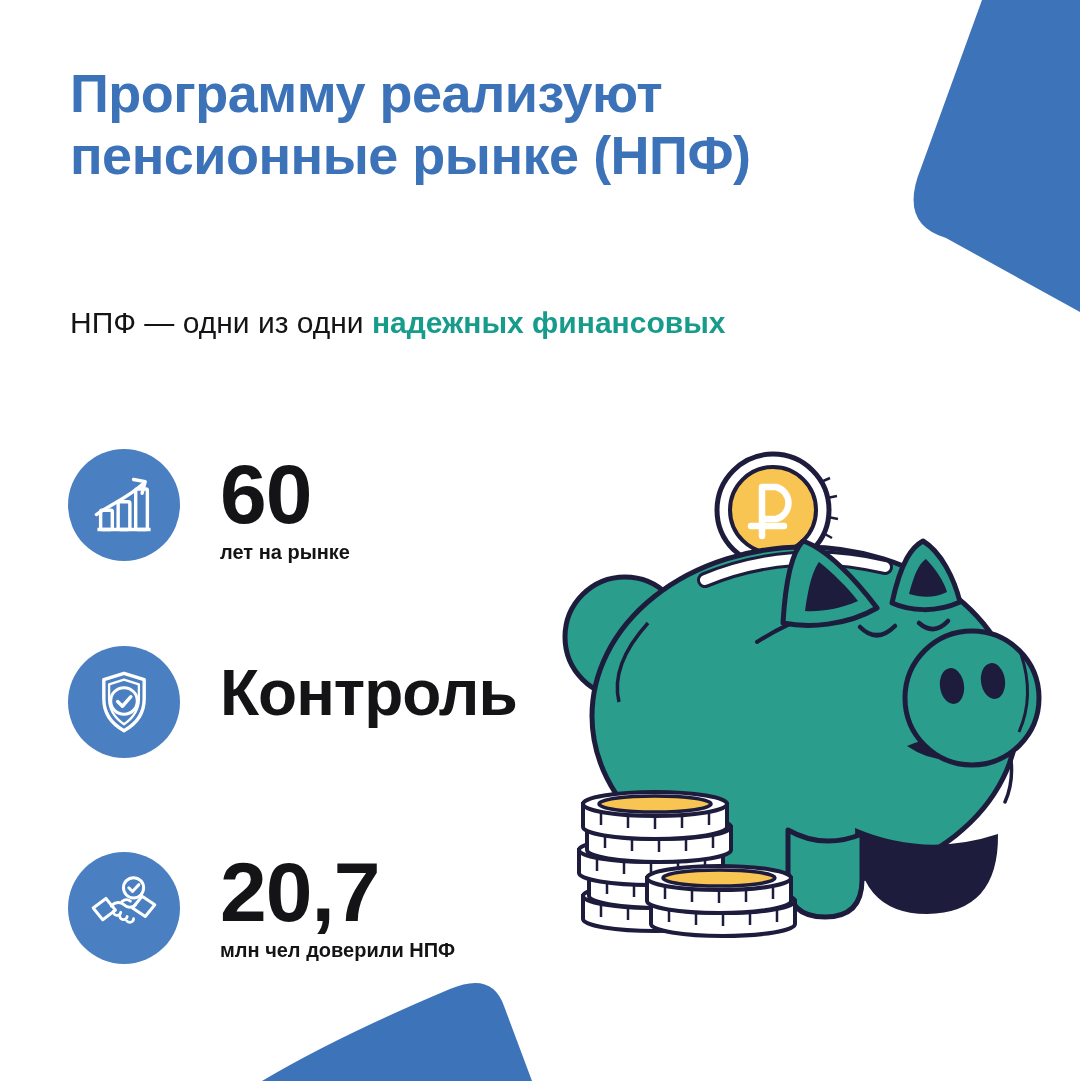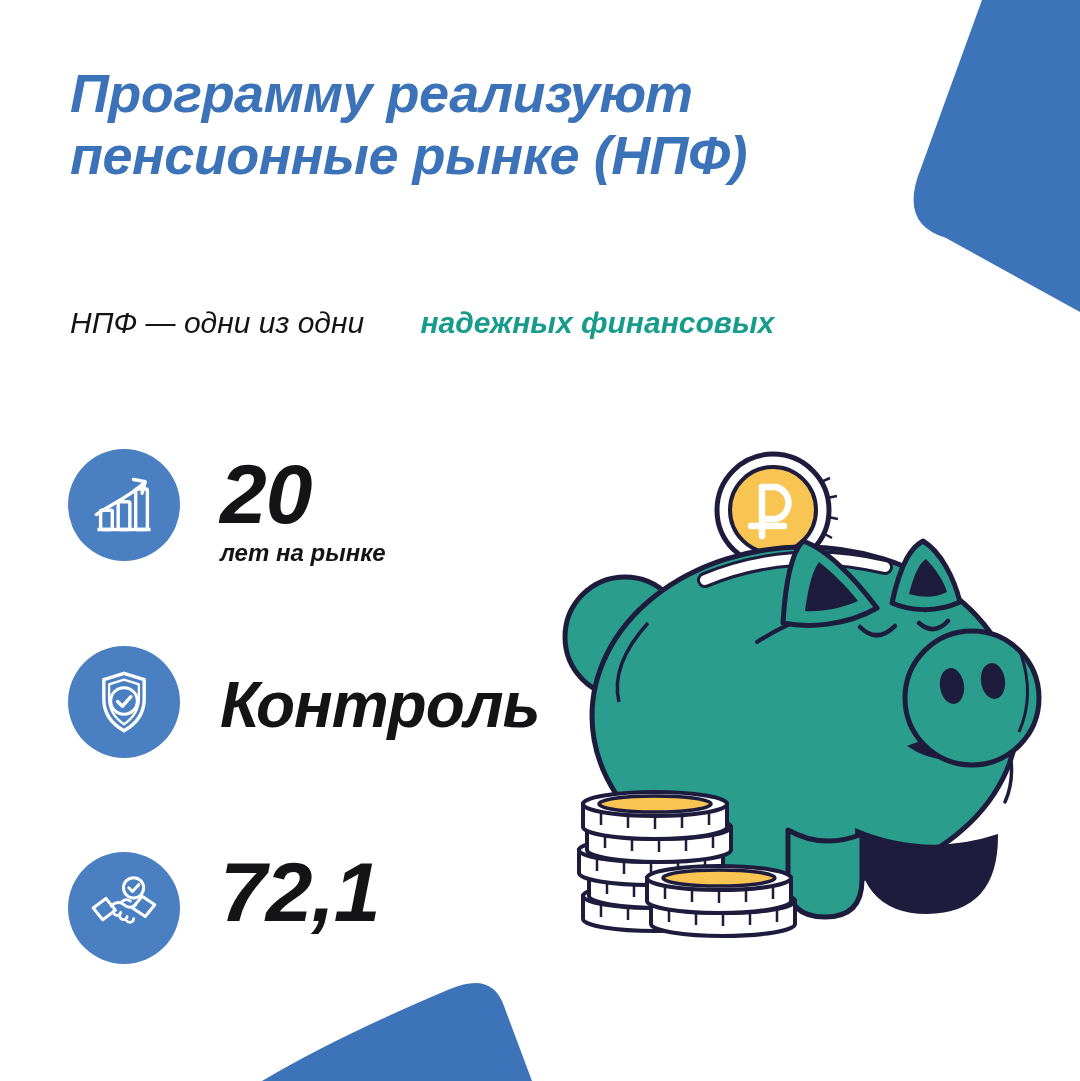--- a/index.html
+++ b/index.html
@@ -1,20 +1,19 @@
 <!DOCTYPE html>
 <html style="--bg: #ffffff; --accent-blue: #3b72b8; --icon-blue: #4a7fc1; --decor-blue: #3d74b9; --teal: #2a9d8c; --teal-text: #179c8c; --navy: #1e1c3d; --gold: #f8c452; --text-dark: #141416;"><head>
 <meta charset="utf-8">
 <style>
   html,body { margin:0; padding:0; background:#fff; }
   .canvas {
     position:relative; width:1080px; height:1081px; overflow:hidden;
     background:var(--bg, #ffffff);
     font-family:"Liberation Sans","DejaVu Sans",sans-serif;
-    font-style:italic;
   }
   svg { display:block; }
   .f-none { fill:none; }
   .f-white { fill:#ffffff; }
   .f-teal { fill:var(--teal,#2a9d8c); }
   .f-navy { fill:var(--navy,#1e1c3d); }
   .f-gold { fill:var(--gold,#f8c452); }
   .f-decor { fill:var(--decor-blue,#3d74b9); }
   .s-navy { stroke:var(--navy,#1e1c3d); }
   .s-white { stroke:#ffffff; }
@@ -23,33 +22,33 @@
 
   .title {
     position:absolute; left:70px; top:62px;
     font-size:54px; line-height:62px; font-weight:700;
     letter-spacing:-0.5px; color:var(--accent-blue,#3b72b8);
   }
   .subtitle {
     position:absolute; left:70px; top:301px;
     font-size:30px; line-height:43px; color:var(--text-dark,#1d1d1f);
   }
-  .subtitle .hl { color:var(--teal-text,#179c8c); font-weight:700;margin-left:48px; }
+  .subtitle .hl { color:var(--teal-text,#179c8c); font-weight:700; }
 
   .stat { position:absolute; left:68px; width:520px; }
   .stat-circle {
     position:absolute; left:0; top:0; width:112px; height:112px; border-radius:50%;
     background:var(--icon-blue,#4a7fc1);
     display:flex; align-items:center; justify-content:center;
   }
-  .stat-text { position:absolute; left:152px; top:16px; }
+  .stat-text { position:absolute; left:152px; top:4px; }
   .stat-value { font-weight:700; color:var(--text-dark,#0e0e10); letter-spacing:-1px; }
   .v-lg { font-size:84px; line-height:84px; }
   .v-md { font-size:64px; line-height:70px; margin-top:8px; }
-  .stat-caption { font-size:24px; line-height:33px; font-weight:700; color:var(--text-dark,#0e0e10); white-space:nowrap; }
+  .stat-caption { font-size:20px; line-height:33px; font-weight:700; color:var(--text-dark,#0e0e10); white-space:nowrap; }
   #stat-1 { top:449px; } #stat-1 .stat-text { top:3px; }
   #stat-2 { top:646px; }
   #stat-3 { top:852px; } #stat-3 .stat-text { top:-2px; }
 
   .piggy { position:absolute; left:555px; top:430px; width:525px; height:570px; }
 </style>
 </head>
 <body>
 
 <div class="canvas">
@@ -73,21 +72,21 @@
       <svg width="68" height="68" viewBox="0 0 64 64">
         <path class="f-none s-white" stroke-width="3.2" d="M7,55 H57"></path>
         <rect class="f-none s-white" stroke-width="3.2" x="10" y="37" width="11" height="18" rx="1.5"></rect>
         <rect class="f-none s-white" stroke-width="3.2" x="26.5" y="29" width="11" height="26" rx="1.5"></rect>
         <rect class="f-none s-white" stroke-width="3.2" x="43" y="17" width="11" height="38" rx="1.5"></rect>
         <path class="f-none s-white" stroke-width="3.2" stroke-linecap="round" d="M6,41 C20,31 36,25 50,12"></path>
         <path class="f-none s-white" stroke-width="3.2" stroke-linecap="round" stroke-linejoin="round" d="M41,8 L52,10 L49,21"></path>
       </svg>
     </div>
     <div class="stat-text">
-      <div class="stat-value v-lg">20</div>
+      <div class="stat-value v-lg">60</div>
       <div class="stat-caption">лет на рынке</div>
     </div>
   </div>
 
   <div class="stat" id="stat-2">
     <div class="stat-circle">
       <svg width="68" height="68" viewBox="0 0 64 64">
         <path class="f-none s-white" stroke-width="3.2" stroke-linejoin="round" d="M32,5 L51,11 V29 C51,44 43,53 32,59 C21,53 13,44 13,29 V11 Z"></path>
         <path class="f-none s-white" stroke-width="2.2" stroke-linejoin="round" d="M32,11 L46,15.5 V29 C46,40.5 40,47.5 32,53 C24,47.5 18,40.5 18,29 V15.5 Z"></path>
         <circle class="f-none s-white" stroke-width="2.8" cx="32" cy="31" r="12.5"></circle>
@@ -105,21 +104,22 @@
         <circle class="f-none s-white" stroke-width="2.8" cx="41" cy="13" r="9.5"></circle>
         <path class="f-none s-white" stroke-width="2.8" stroke-linecap="round" stroke-linejoin="round" d="M36.5,13 L40,16.5 L46,10"></path>
         <path class="f-none s-white" stroke-width="2.8" stroke-linejoin="round" d="M3,32 L15,23 L24,34 L12,43 Z"></path>
         <path class="f-none s-white" stroke-width="2.8" stroke-linejoin="round" d="M61,29 L49,21 L40,32 L52,40 Z"></path>
         <path class="f-none s-white" stroke-width="2.8" stroke-linecap="round" d="M20,30 C24,26 29,26 32,29 C35,32 40,32 43,29"></path>
         <path class="f-none s-white" stroke-width="2.6" stroke-linecap="round" d="M22,35 a3.5,3.5 0 0 0 7,1 M28,39 a3.5,3.5 0 0 0 7,1 M34,42 a3.5,3.5 0 0 0 7,0"></path>
         <path class="f-none s-white" stroke-width="2.6" stroke-linecap="round" d="M30,26 q4,-3.5 8,-0.5"></path>
       </svg>
     </div>
     <div class="stat-text">
-      <div class="stat-value v-lg">72,1</div>
+      <div class="stat-value v-lg">20,7</div>
+      <div class="stat-caption">млн чел доверили НПФ</div>
     </div>
   </div>
 
   <svg class="piggy" viewBox="0 0 525 570">
 
     <g aria-label="₽">
       <circle class="f-white s-navy" stroke-width="5" cx="218" cy="80" r="56"></circle>
       <path class="f-none s-navy" stroke-width="2.5" d="M266,52 l9,-4 M272,68 l10,-2 M273,87 l10,2 M268,103 l9,5"></path>
       <circle class="f-gold s-navy" stroke-width="4" cx="218" cy="80" r="43"></circle>
       <path class="f-none s-white" stroke-width="6.5" stroke-linecap="round" stroke-linejoin="round" d="M207,57 V106 M207,57 H221 A16.5,16.5 0 0 1 221,89 H207 M196,96 H229"></path>

